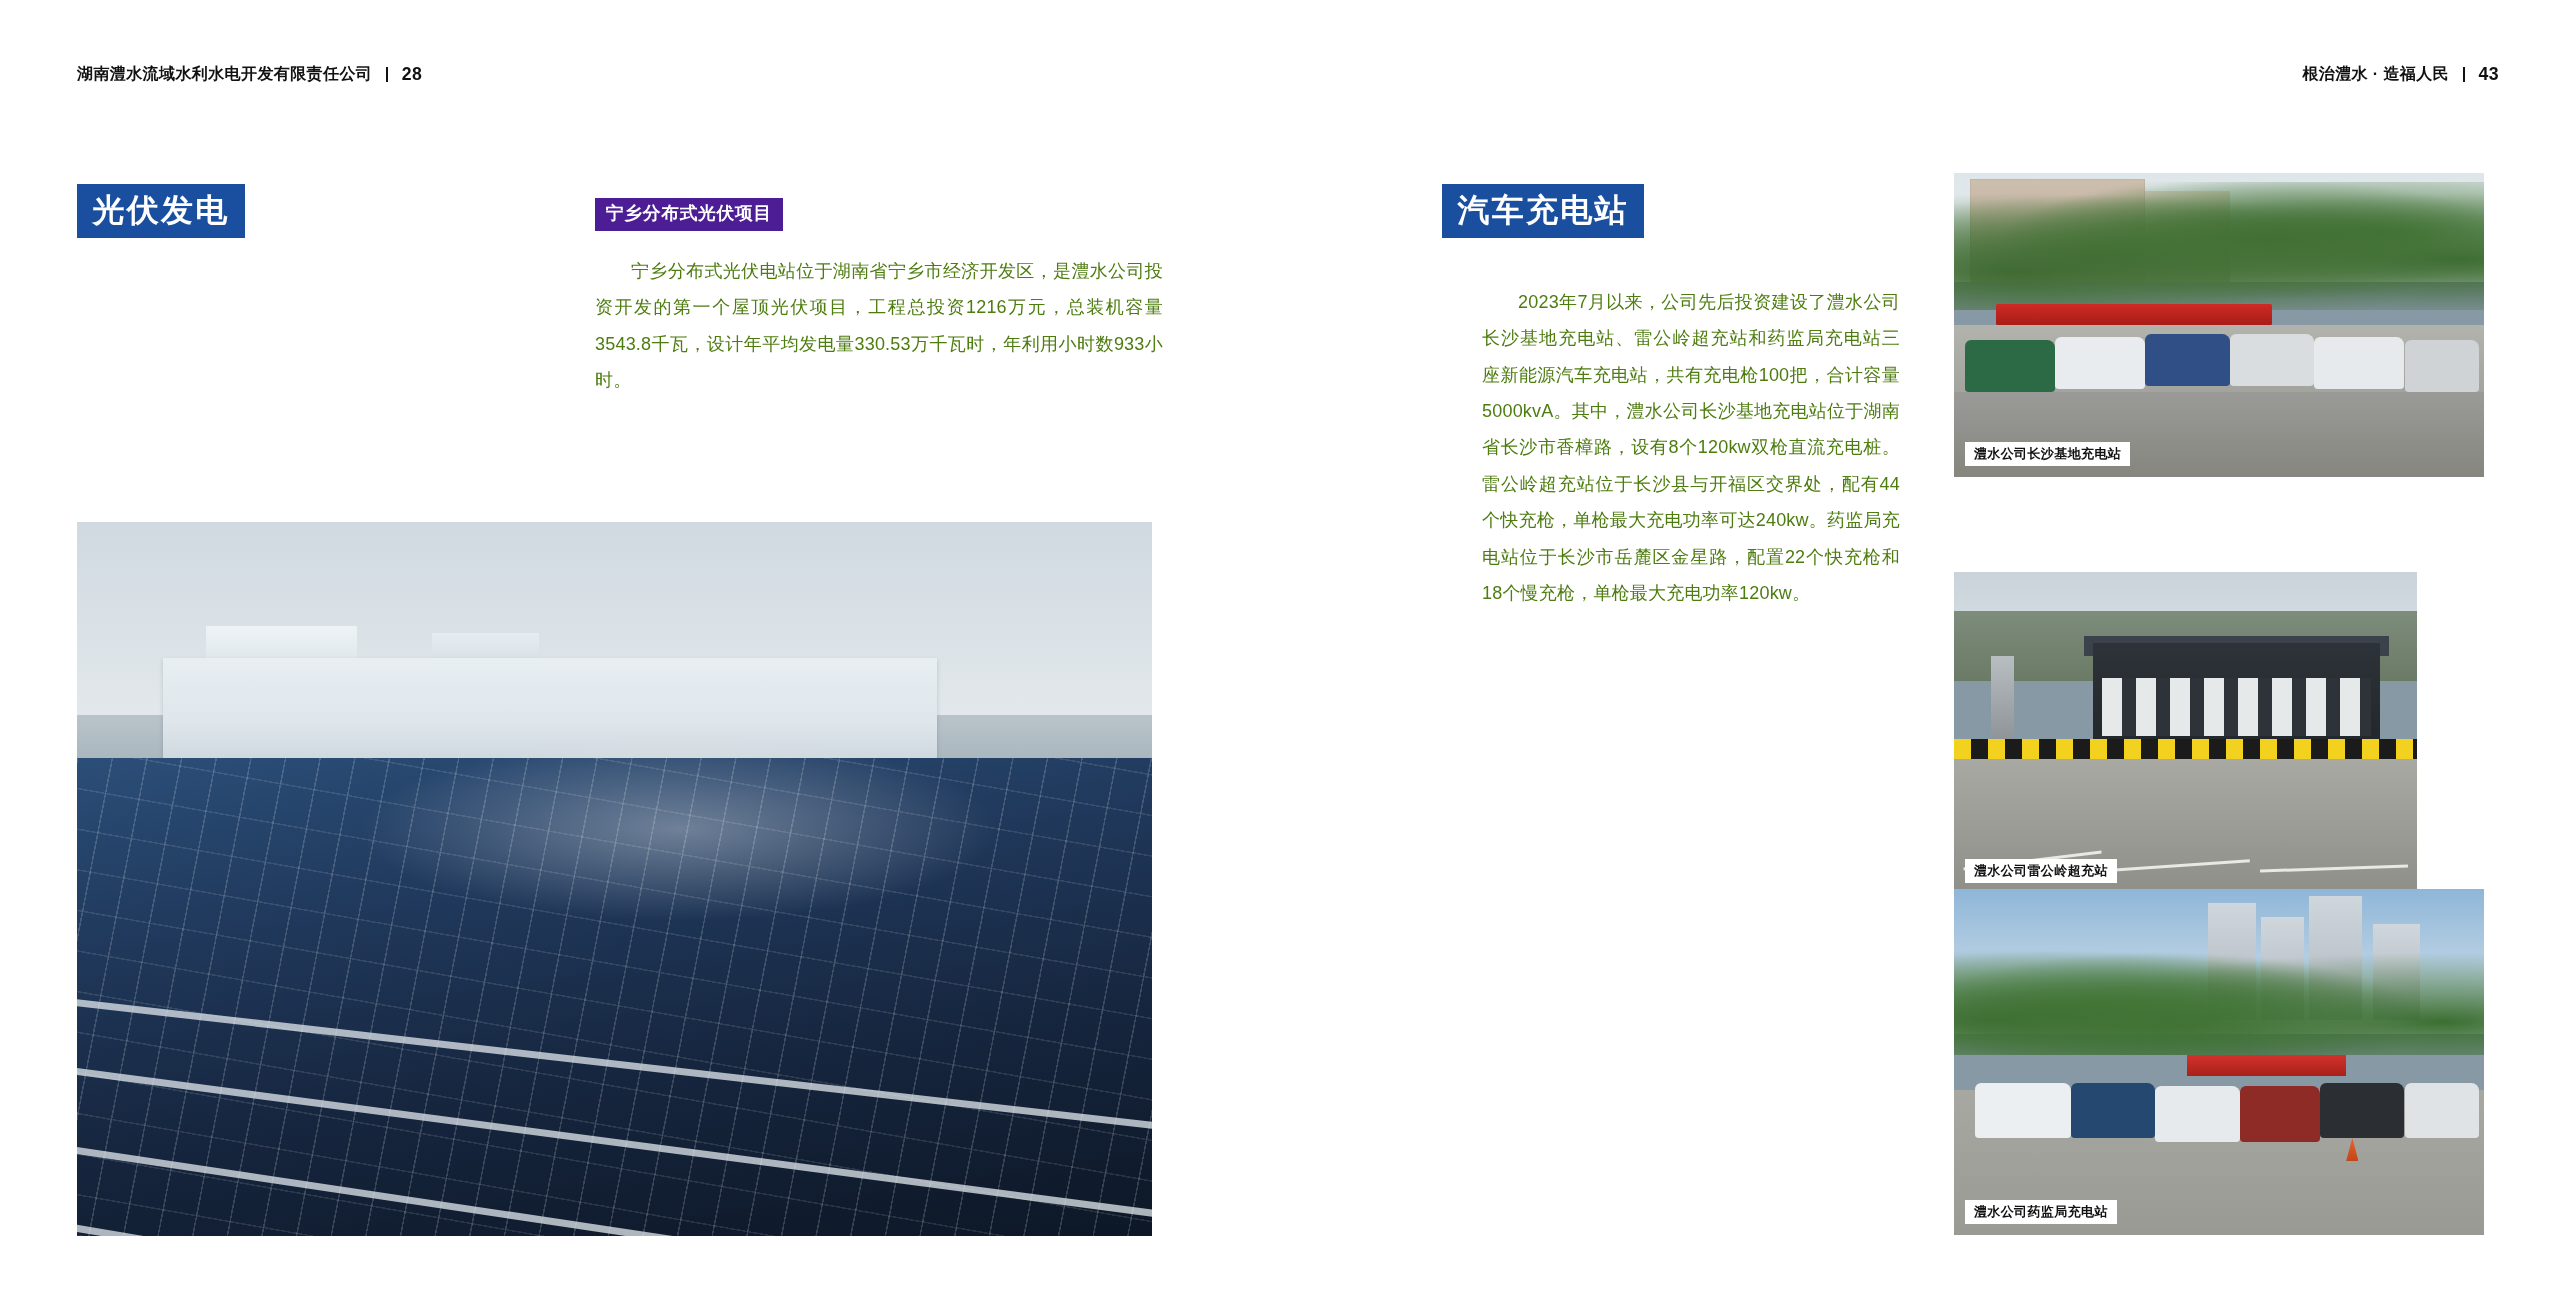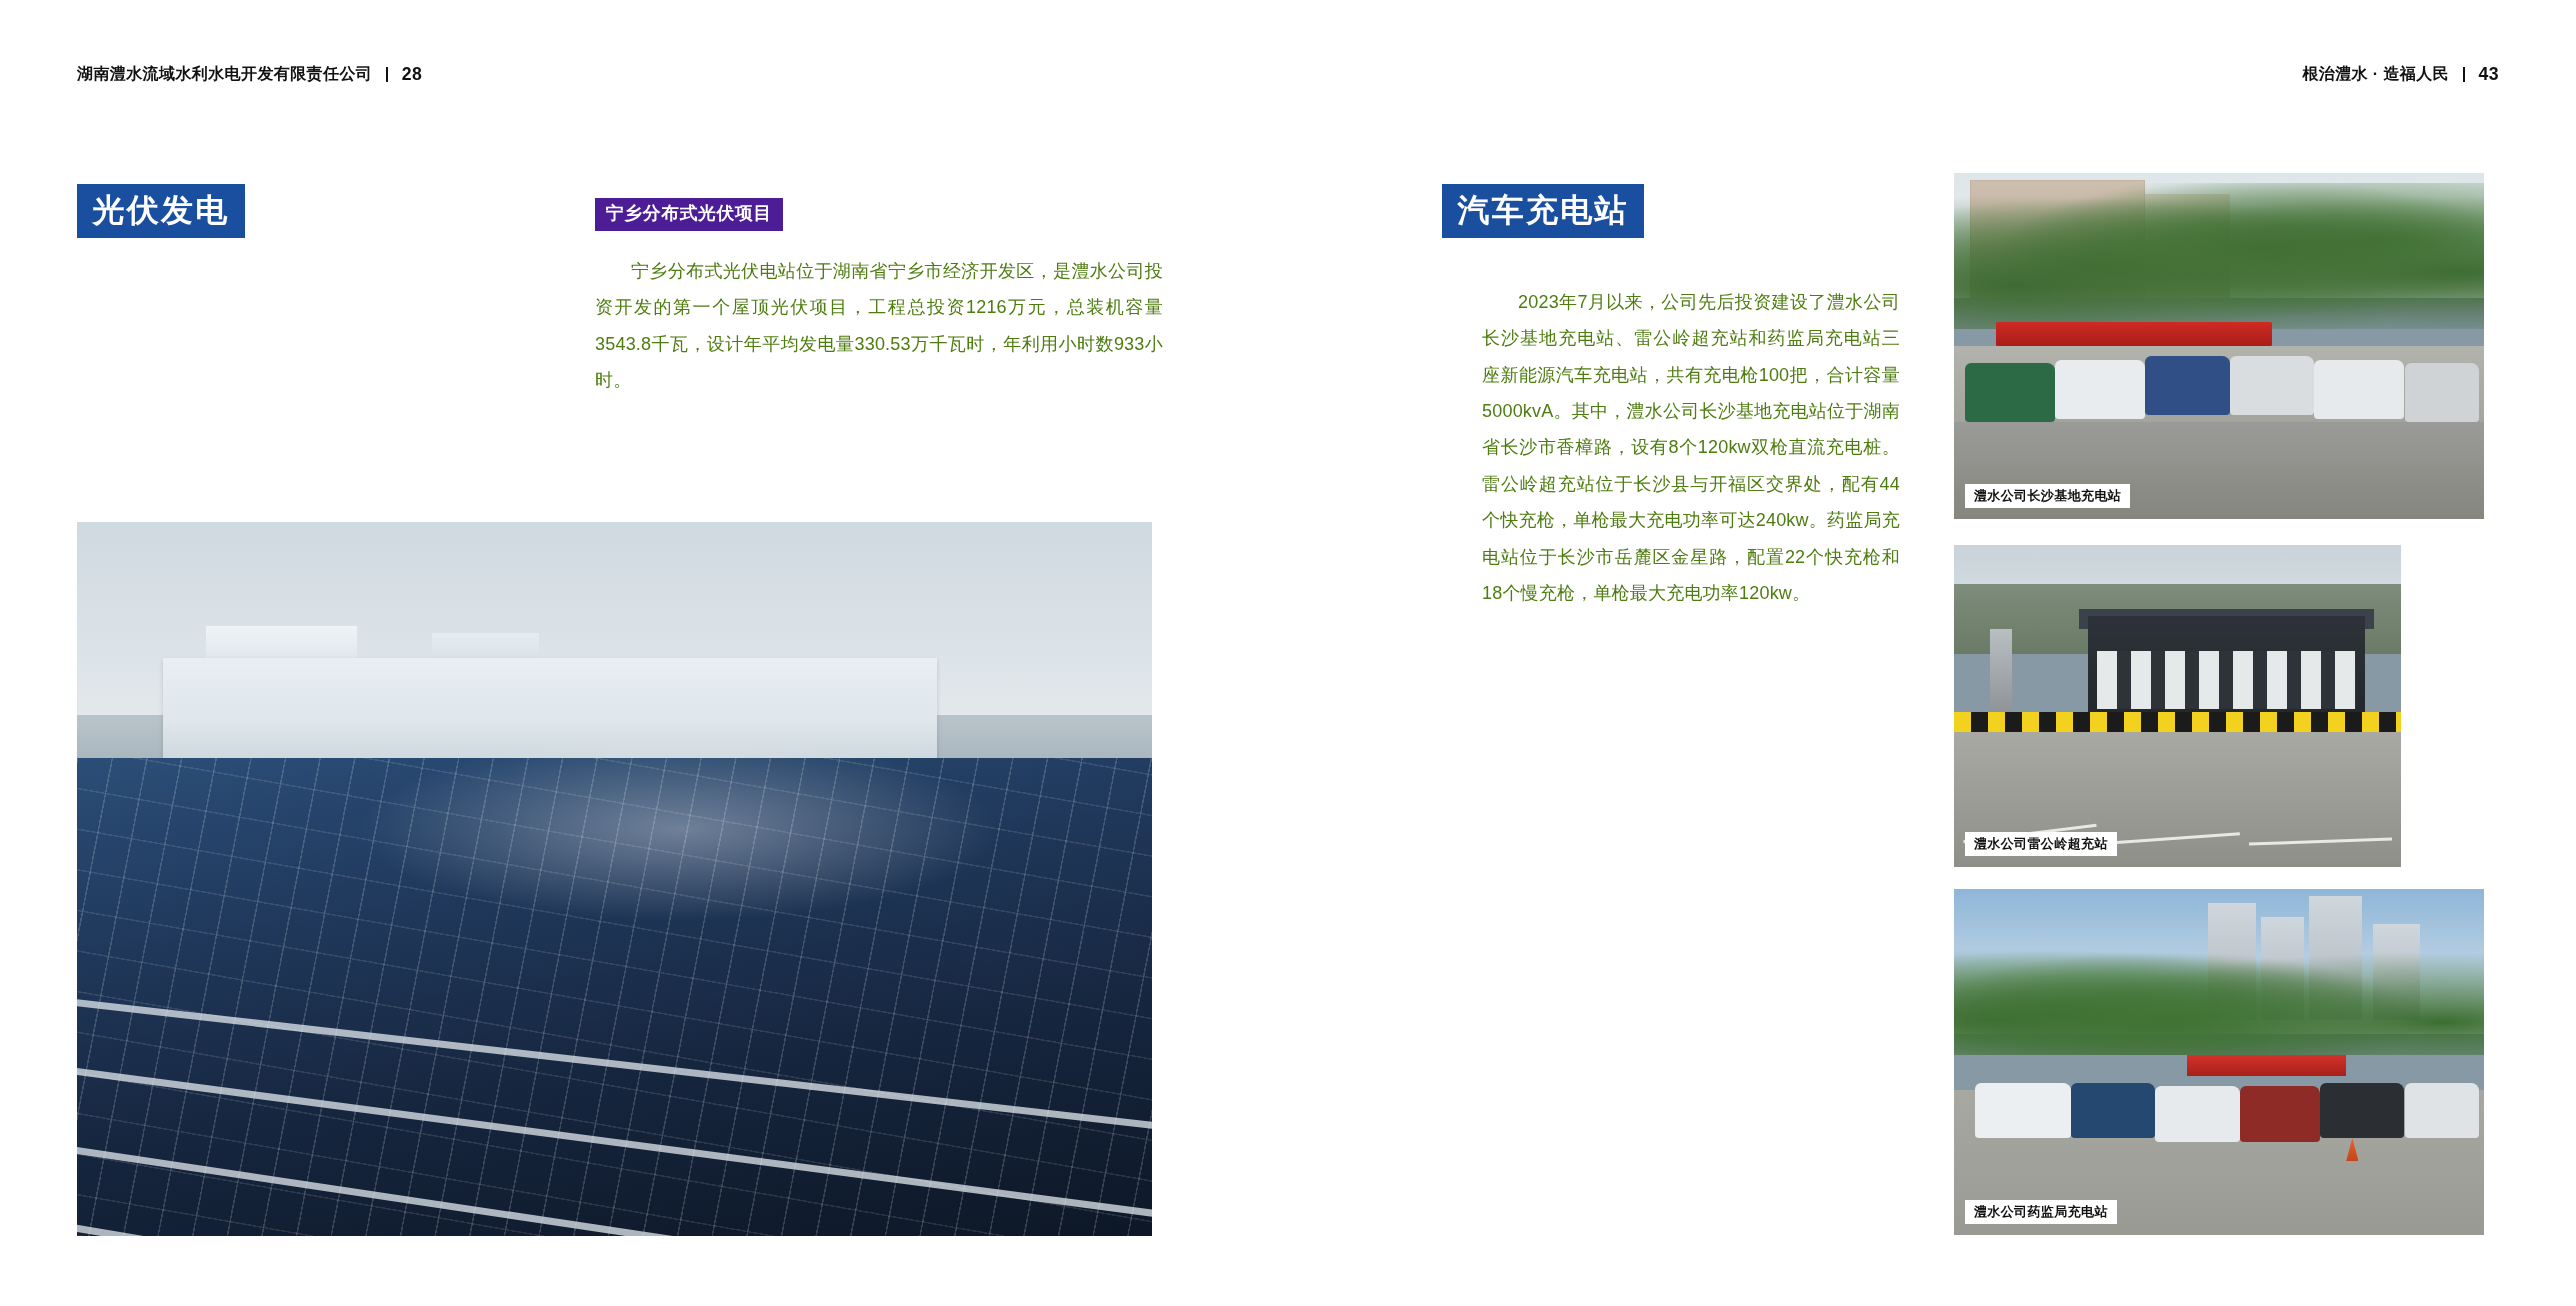--- a/index.html
+++ b/index.html
@@ -186,22 +186,22 @@
   .solar-seam.s2 { top: 62%; transform: rotate(7.5deg); }
   .solar-seam.s3 { top: 78%; transform: rotate(8.5deg); }
   .solar-seam.s4 { top: 94%; transform: rotate(9.5deg); }
   .solar-glow {
     position: absolute; left: 50%; top: 30%; width: 60%; height: 26%;
     transform: translateX(-40%);
     background: radial-gradient(ellipse at center, rgba(255,255,255,0.35) 0%, rgba(255,255,255,0) 70%);
   }
 
   
-  .photo-ev1 { left: 1954px; top: 173px; width: 530px; height: 346px; }
-  .photo-ev2 { left: 1954px; top: 545px; width: 447px; height: 322px; }
+  .photo-ev1 { left: 1954px; top: 173px; width: 530px; height: 304px; }
+  .photo-ev2 { left: 1954px; top: 572px; width: 447px; height: 322px; padding-left: 16px; }
   .photo-ev3 { left: 1954px; top: 889px; width: 530px; height: 346px; }
 
   
   .ev1-sky { position:absolute; left:0; top:0; width:100%; height:36%;
     background: linear-gradient(180deg,#dfe6ea 0%, #e8eef1 100%); }
   .ev1-bld { position:absolute; left:3%; top:2%; width:33%; height:34%;
     background: linear-gradient(180deg,#cdbfae 0%, #b6a694 100%);
     box-shadow: inset 0 0 0 0.8px rgba(0,0,0,.06); }
   .ev1-bld2 { position:absolute; left:36%; top:6%; width:16%; height:30%;
     background: linear-gradient(180deg,#d8cec2 0%, #bfb3a4 100%); }

